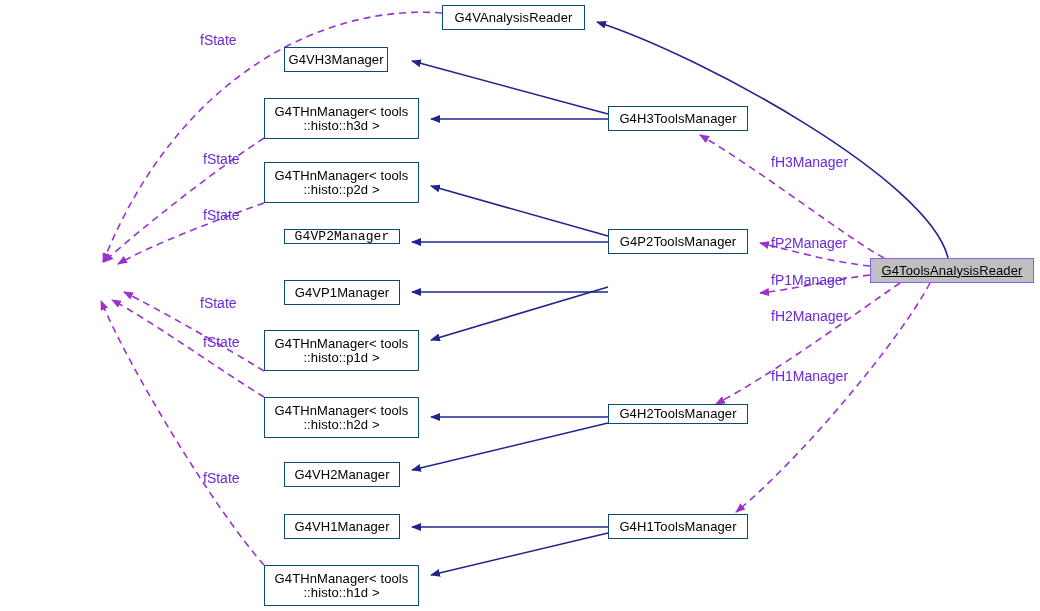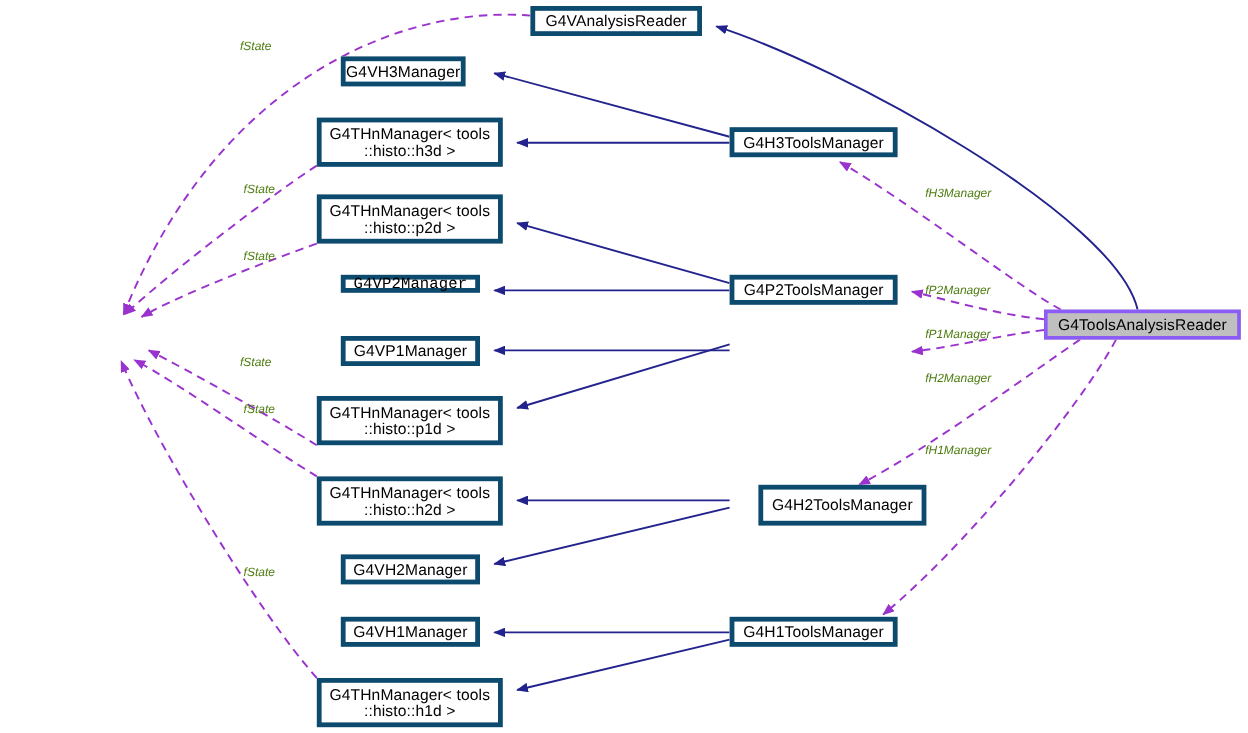--- a/index.html
+++ b/index.html
@@ -19,44 +19,44 @@
     position: absolute;
     left: 0;
     top: 0;
     width: 1040px;
     height: 611px;
     pointer-events: none;
   }
   .node {
     position: absolute;
     box-sizing: border-box;
-    border: 4px solid #0c4a6e;
+    border: 1px solid #0c4a6e;
     background: #ffffff;
     color: #000000;
     font-size: 13px;
     line-height: 14px;
     display: flex;
     align-items: center;
     justify-content: center;
     text-align: center;
     white-space: pre-line;
     letter-spacing: 0.1px;
   }
   .node.highlight {
     background: #bfbfbf;
-    border: 3px solid #8b5cf6;
+    border: 1px solid #8b5cf6;
+    text-decoration: underline;
   }
   .edge-label {
     position: absolute;
-    font-size: 10px;
+    font-size: 14px;
     line-height: 14px;
-    color: #4d7c0f;
+    color: #6d28d9;
     white-space: nowrap;
     background: transparent;
-    font-style: italic;
   }
 </style>
 </head>
 <body>
 
 <div id="diagram">
 
   <svg id="edge-layer" width="1040" height="611" viewBox="0 0 1040 611" xmlns="http://www.w3.org/2000/svg">
     <defs>
       <marker id="arrow-inherit" markerWidth="10" markerHeight="8" refX="9" refY="4" orient="auto" markerUnits="userSpaceOnUse">
@@ -115,21 +115,21 @@
 
   <div class="node" style="left:284px; top:280px; width:116px; height:25px;text-align:center;">G4VP1Manager</div>
 
 
   <div class="node" style="left:264px; top:330px; width:155px; height:41px;">G4THnManager&lt; tools
 ::histo::p1d &gt;</div>
 
   <div class="node" style="left:264px; top:397px; width:155px; height:41px;">G4THnManager&lt; tools
 ::histo::h2d &gt;</div>
 
-  <div class="node" style="left:608px; top:404px; width:140px; height:34px;margin-left:24px;">G4H2ToolsManager</div>
+  <div class="node" style="left:608px; top:404px; width:140px; height:20px;">G4H2ToolsManager</div>
 
   <div class="node" style="left:284px; top:462px; width:116px; height:25px;">G4VH2Manager</div>
 
   <div class="node" style="left:284px; top:514px; width:116px; height:25px;">G4VH1Manager</div>
 
   <div class="node" style="left:608px; top:514px; width:140px; height:25px;">G4H1ToolsManager</div>
 
   <div class="node" style="left:264px; top:565px; width:155px; height:41px;">G4THnManager&lt; tools
 ::histo::h1d &gt;</div>
 

